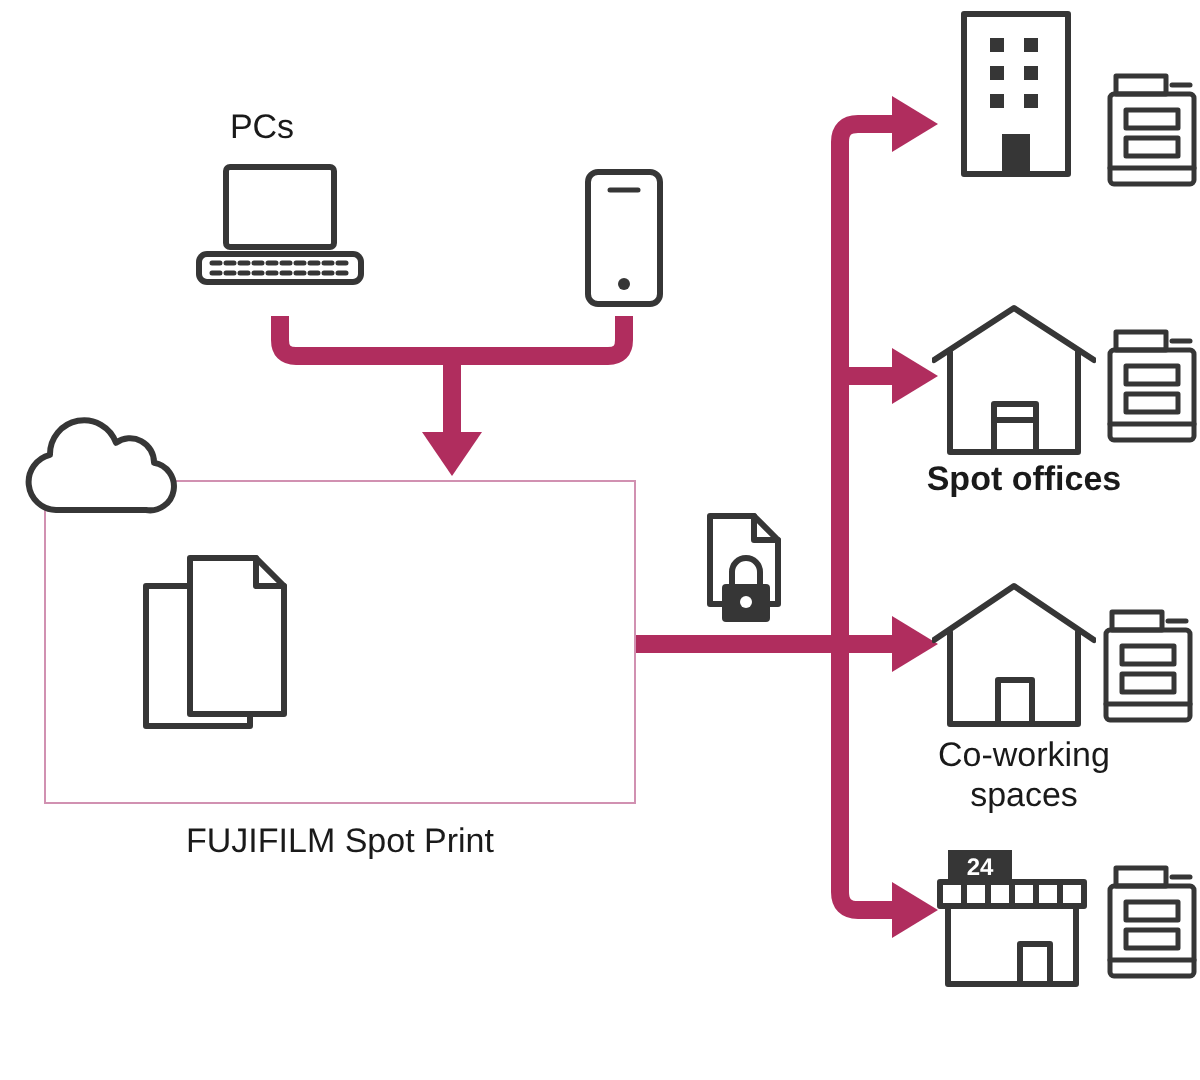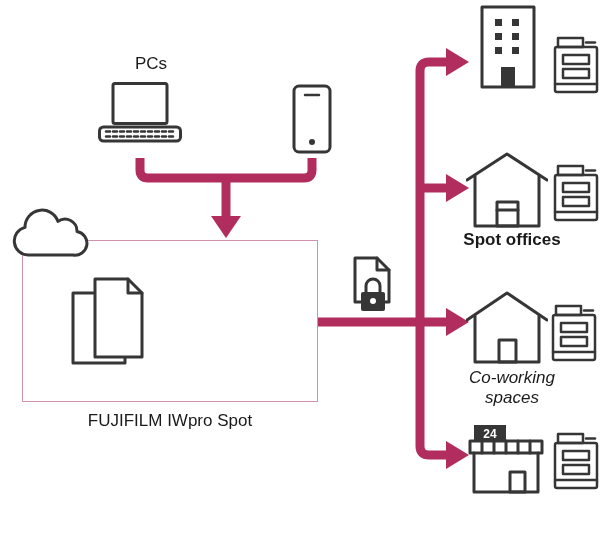--- a/index.html
+++ b/index.html
@@ -58,21 +58,21 @@
     <polygon class="fh" points="211,216 241,216 226,238"></polygon>
     <path class="flow" d="M318,322 H446"></path>
     <path class="flow" d="M446,62 H429 Q420,62 420,71 L420,446 Q420,455 429,455 H446"></path>
     <path class="flow" d="M420,188 H446"></path>
     <polygon class="fh" points="446,48 446,76 469,62"></polygon>
     <polygon class="fh" points="446,174 446,202 469,188"></polygon>
     <polygon class="fh" points="446,308 446,336 469,322"></polygon>
     <polygon class="fh" points="446,441 446,469 469,455"></polygon>
   </svg>
 
-  <div class="label" style="left:95px;top:54px;width:72px;text-align:right;">PCs</div>
+  <div class="label" style="left:95px;top:54px;width:72px;">PCs</div>
 
   <svg class="abs z3" style="left:98px;top:82px;" width="84" height="66" viewBox="0 0 84 66">
     <rect class="s3" x="15" y="1.5" width="54" height="40" rx="2"></rect>
     <rect class="s3" x="1.5" y="45" width="81" height="14" rx="4"></rect>
     <line class="s25" x1="8" y1="49.5" x2="76" y2="49.5" stroke-dasharray="4 3"></line>
     <line class="s25" x1="8" y1="54.5" x2="76" y2="54.5" stroke-dasharray="4 3"></line>
   </svg>
 
   <svg class="abs z3" style="left:292px;top:84px;" width="40" height="70" viewBox="0 0 40 70">
     <rect class="s3" x="2" y="2" width="36" height="66" rx="5"></rect>
@@ -87,21 +87,21 @@
   </svg>
 
   <svg class="abs z3" style="left:70px;top:276px;" width="86" height="96" viewBox="0 0 86 96">
     <rect class="s3 wh" x="3" y="17" width="52" height="70"></rect>
     <path class="s3 wh" d="M25,3 h33 l14,14 v64 h-47 z"></path>
     <polyline class="s3" points="58,3 58,17 72,17" fill="none"></polyline>
   </svg>
 
   <div class="label" style="left:160px;top:313px;width:120px;">Documents</div>
 
-  <div class="label" style="left:20px;top:411px;width:300px;">FUJIFILM IWpro Spot</div>
+  <div class="label" style="left:20px;top:411px;width:300px;">FUJIFILM Spot Print</div>
 
   <svg class="abs z3" style="left:350px;top:256px;" width="46" height="62" viewBox="0 0 46 62">
     <path class="s3 wh" d="M5,2 h22 l12,12 v32 h-34 z"></path>
     <polyline class="s3" points="27,2 27,14 39,14" fill="none"></polyline>
     <path class="s3" d="M16,36 v-6 a7,7 0 0 1 14,0 v6"></path>
     <rect class="f" x="11" y="36" width="24" height="19" rx="2"></rect>
     <circle cx="23" cy="45" r="3" fill="#fff"></circle>
   </svg>
 
   <svg class="abs z3" style="left:479px;top:5px;" width="58" height="84" viewBox="0 0 58 84">
@@ -145,21 +145,21 @@
     <rect class="s3" x="33" y="52" width="17" height="22"></rect>
   </svg>
   <svg class="abs z3" style="left:551px;top:304px;" width="46" height="58" viewBox="0 0 46 58">
     <rect class="s25" x="5" y="2" width="25" height="9"></rect>
     <line class="s25" x1="33" y1="6.5" x2="42" y2="6.5"></line>
     <rect class="s25" x="2" y="11" width="42" height="45" rx="2"></rect>
     <rect class="s25" x="10" y="19" width="26" height="9"></rect>
     <rect class="s25" x="10" y="33" width="26" height="9"></rect>
     <line class="s25" x1="2" y1="48" x2="44" y2="48"></line>
   </svg>
-  <div class="label" style="left:450px;top:368px;width:124px;font-style:italic;">Co-working
+  <div class="label" style="left:450px;top:368px;width:124px;">Co-working
 spaces</div>
 
   <svg class="abs z3" style="left:468px;top:424px;" width="76" height="70" viewBox="0 0 76 70">
     <rect class="f" x="6" y="1" width="32" height="16"></rect>
     <text class="sign-text" x="22" y="13.5" text-anchor="middle">24</text>
     <rect class="s3" x="2" y="17" width="72" height="12"></rect>
     <line class="s3" x1="14" y1="17" x2="14" y2="29"></line>
     <line class="s3" x1="26" y1="17" x2="26" y2="29"></line>
     <line class="s3" x1="38" y1="17" x2="38" y2="29"></line>
     <line class="s3" x1="50" y1="17" x2="50" y2="29"></line>

